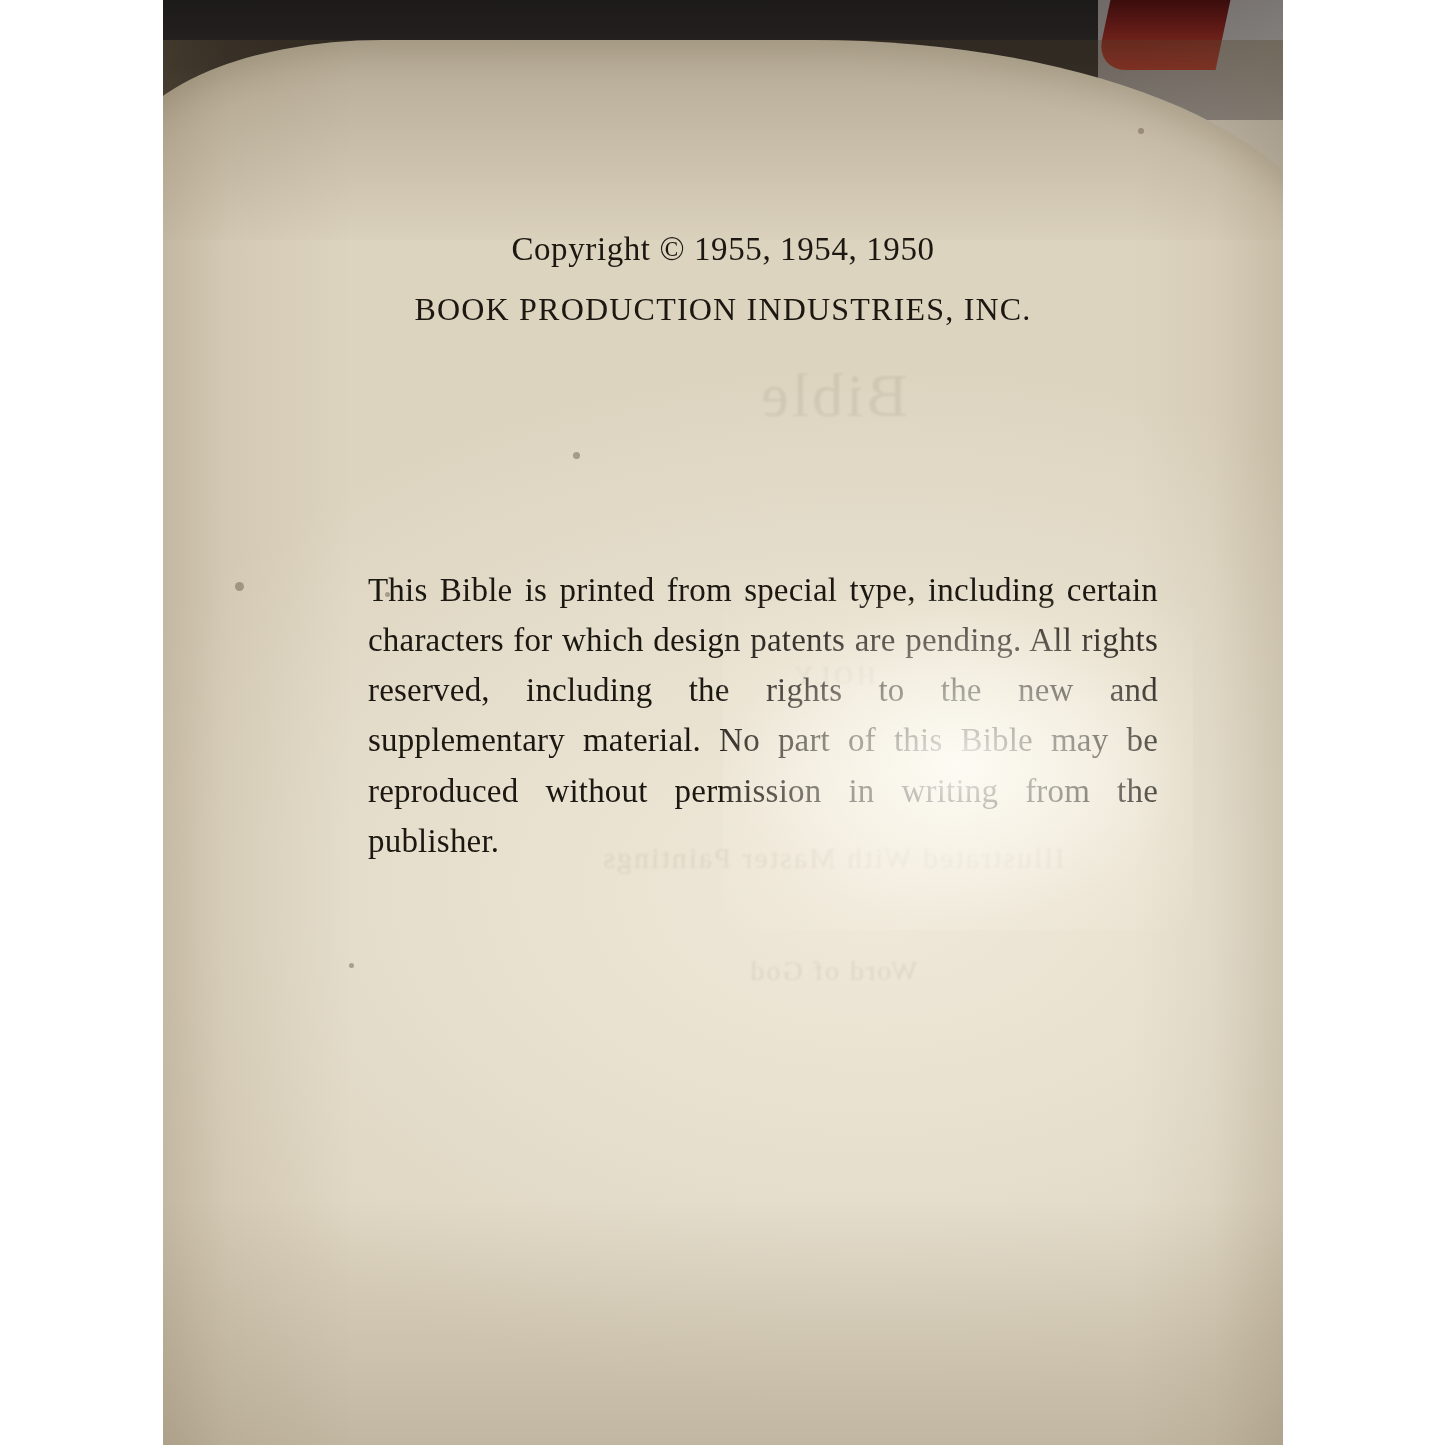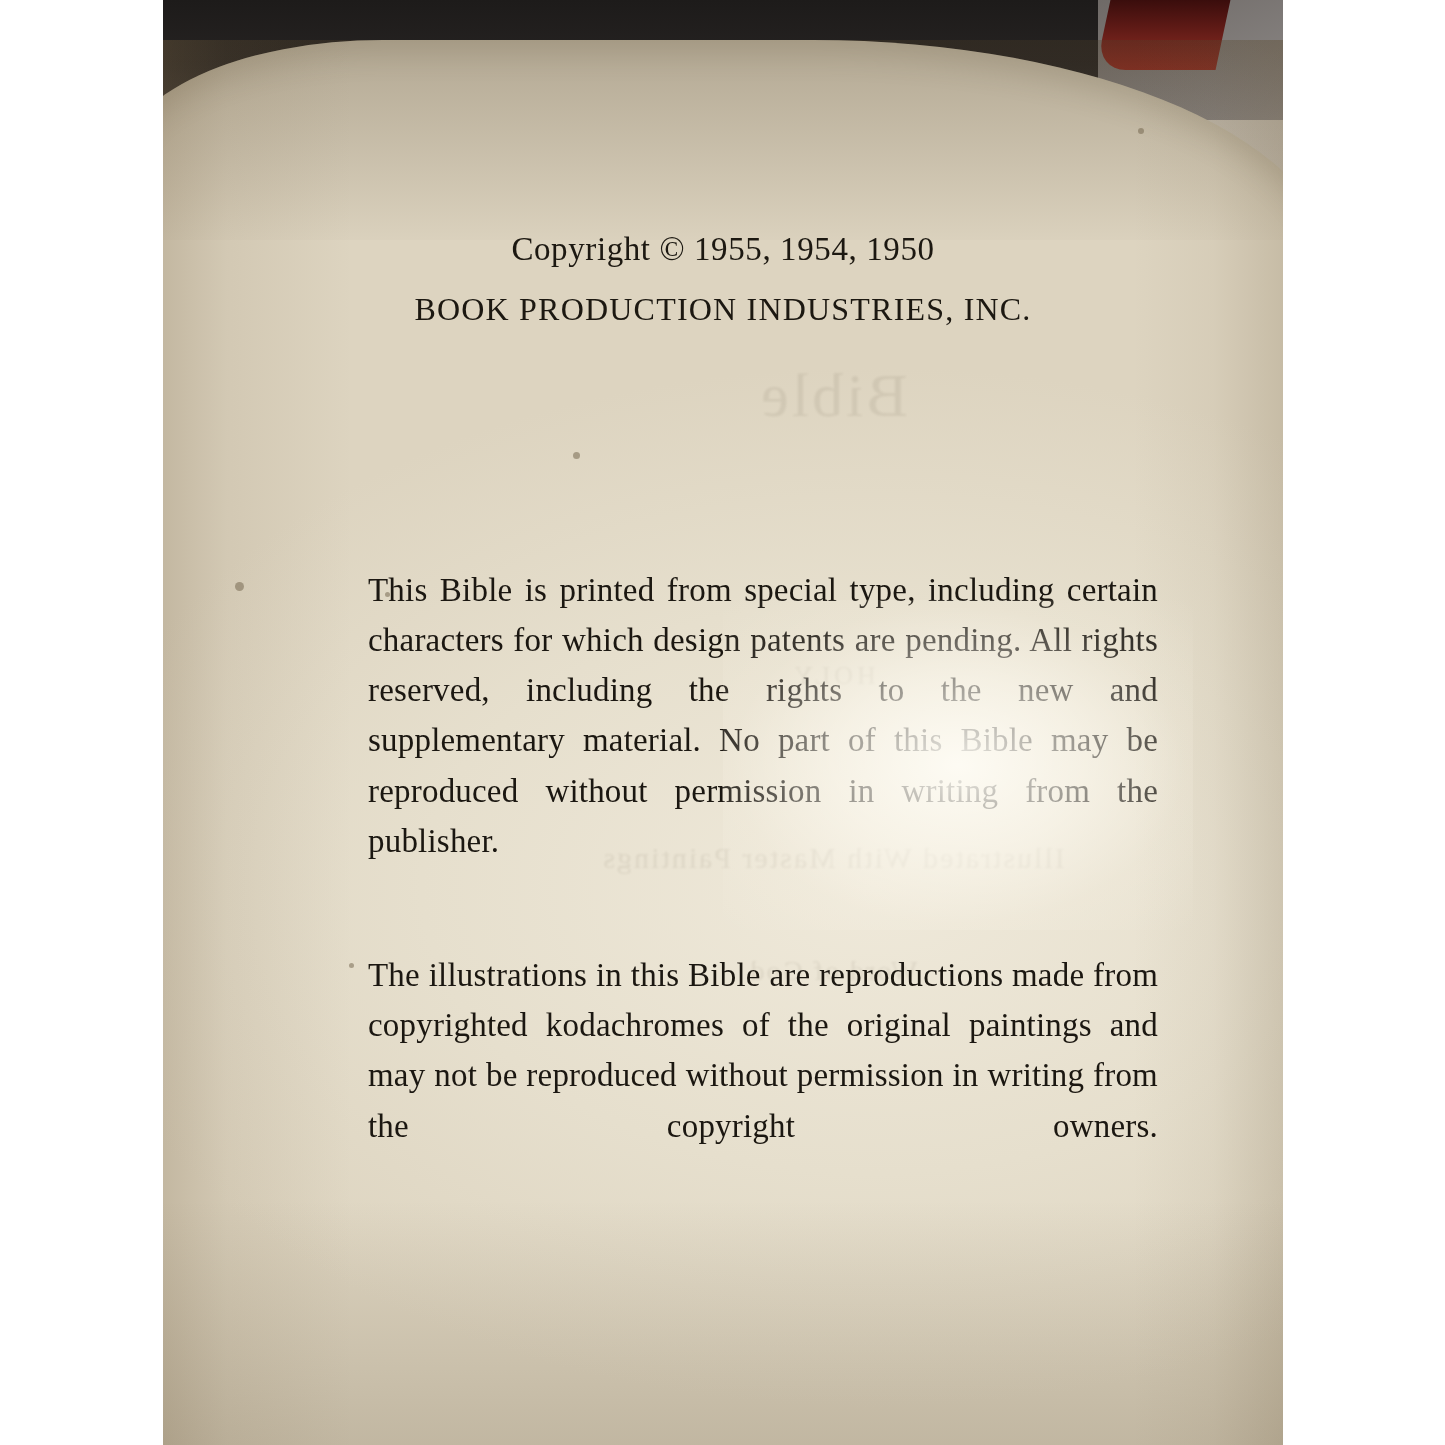--- a/index.html
+++ b/index.html
@@ -232,21 +232,20 @@
 
     <div class="text-layer">
 
       <div class="copyright-block">
         <div class="copyright-line1">Copyright © 1955, 1954, 1950</div>
         <div class="copyright-line2">BOOK PRODUCTION INDUSTRIES, INC.</div>
       </div>
 
       <div class="body-block">
         <p class="para">This Bible is printed from special type, including certain characters for which design patents are pending. All rights reserved, including the rights to the new and supplementary material. No part of this Bible may be reproduced without permission in writing from the publisher.</p>
-        <p class="para">The illustrations in this Bible are reproductions made from copyrighted kodachromes of the original paintings and may not be reproduced without permission in writing from the copyright owners.</p>
       </div>
 
     </div>
 
     <div class="glare"></div>
 
     <div class="speck" style="left:72px;  top:582px;  width:9px;  height:9px;"></div>
     <div class="speck" style="left:410px; top:452px;  width:7px;  height:7px;"></div>
     <div class="speck" style="left:222px; top:592px;  width:5px;  height:5px;"></div>
     <div class="speck" style="left:186px; top:963px;  width:5px;  height:5px;"></div>

